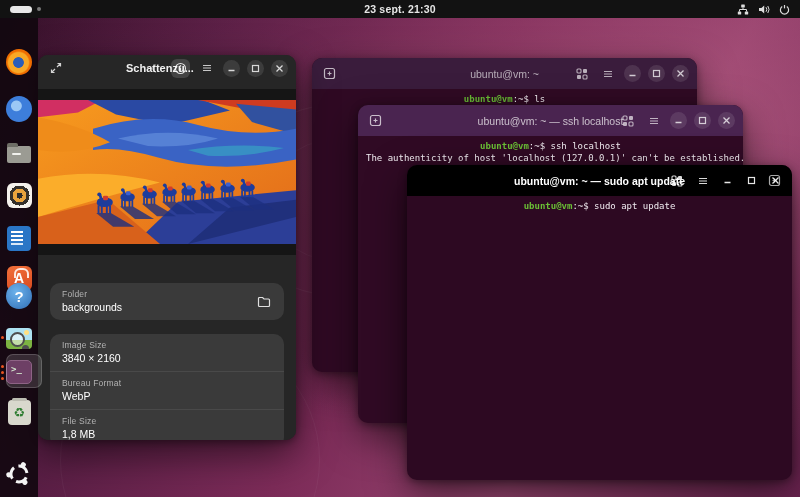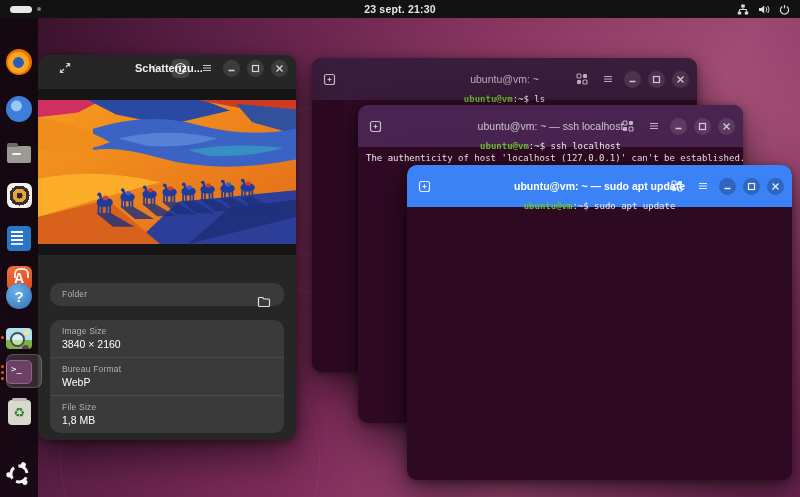--- a/index.html
+++ b/index.html
@@ -49,30 +49,30 @@
   .viewer-ic:before { content:""; position:absolute; right:3px; top:2px; width:5px; height:5px; border-radius:50%; background:#ffe082; }
   .viewer-ic:after { content:""; position:absolute; left:4px; top:4px; width:11px; height:11px; border:2.5px solid #4e4e4e; border-radius:50%; background:rgba(255,255,255,.55); box-shadow:8px 9px 0 -4px #4e4e4e; }
   .term-ic { width:26px; height:24px; border-radius:5px; background:#55204c; border:1px solid #7c4a72; color:#cfe8c8; font-family:"DejaVu Sans Mono",monospace; font-size:9px; font-weight:bold; display:flex; align-items:flex-start; justify-content:flex-start; padding:3px 0 0 4px; }
   .trash-ic { width:23px; height:25px; border-radius:4px; background:#d8d8cd; position:relative; color:#2e7d32; font-size:13px; display:flex; align-items:center; justify-content:center; }
   .trash-ic:before { content:""; position:absolute; top:-2px; left:4px; width:15px; height:3px; background:#bdbdb2; border-radius:2px; }
   .run-dots3 { position:absolute; left:-4px; top:7px; display:flex; flex-direction:column; gap:3px; }
   .run-dots3 span { width:3px; height:3px; border-radius:50%; background:#e95420; }
 
   
   .window { position:absolute; border-radius:10px; box-shadow:0 14px 38px rgba(0,0,0,.55), 0 2px 8px rgba(0,0,0,.4); overflow:hidden; }
-  .titlebar { height:42px; display:flex; align-items:center; padding:0 8px; position:relative; }
+  .titlebar { height:31px; display:flex; align-items:center; padding:0 8px; position:relative; }
   .tb-title { position:absolute; left:50%; transform:translateX(-50%); font-size:10.5px; white-space:nowrap; }
   .tb-right { position:absolute; right:8px; display:flex; align-items:center; gap:7px; }
   .wbtn { width:17px; height:17px; border-radius:50%; background:rgba(255,255,255,.10); display:flex; align-items:center; justify-content:center; flex:0 0 auto; }
   .wbtn svg { display:block; }
   .sqbtn { width:19px; height:19px; border-radius:5px; display:flex; align-items:center; justify-content:center; }
 
   
   #viewer { left:38px; top:55px; width:258px; height:385px; background:#262626; z-index:20; }
-  #viewer .titlebar { height:26px; background:#262626;margin-left:9px; }
+  #viewer .titlebar { height:26px; background:#262626; }
   #viewer .tb-title { left:88px; transform:none; color:#f0f0f0; font-weight:bold; font-size:11px; }
   #viewer-imgwrap { position:absolute; left:0; top:34px; width:258px; height:166px; background:#151515; }
   #viewer-img { position:absolute; left:0; top:11px; width:258px; height:144px; }
   #viewer-props { position:absolute; left:0; top:200px; width:258px; height:206px; background:#262626; padding:28px 12px 0 12px; }
   .prop-card { background:#3a3a3a; border-radius:10px; }
   .prop-row { padding:6px 12px 7px 12px; position:relative; }
   .prop-label { font-size:8.5px; color:#b3b3b3; letter-spacing:.2px; }
   .prop-value { font-size:10.5px; color:#ffffff; margin-top:2px; }
   .prop-div { height:1px; background:rgba(255,255,255,.08); margin:0 0; }
   #card-folder { margin-bottom:14px; }
@@ -90,21 +90,21 @@
   #term1 .titlebar { background:#3a1c3c; }
   #term1 .tb-title { color:rgba(255,255,255,.62); }
   #term1 .term-body { top:30px; }
 
   #term2 { left:358px; top:105px; width:385px; height:318px; background:#300a24; z-index:3; }
   #term2 .titlebar { background:#4a2450; }
   #term2 .tb-title { color:rgba(255,255,255,.70);text-align:center; }
   #term2 .term-body { top:30px; }
 
   #term3 { left:407px; top:165px; width:385px; height:315px; background:#2d0922; z-index:4; }
-  #term3 .titlebar { background:#3b82f6; }
+  #term3 .titlebar { background:#000000;justify-content:flex-end; }
   #term3 .tb-title { color:#ffffff; font-weight:bold; }
   #term3 .term-body { top:30px; }
 </style>
 </head>
 <body>
 
 <div id="screen">
 
   <div id="desktop">
     <div class="swirl" id="swirl1"></div>
@@ -340,20 +340,21 @@
         <use href="#camel" x="160" y="84" style="--rider:#d23b2c"></use>
         <use href="#camel" x="180" y="83" style="--rider:#3b5fd0"></use>
         <use href="#camel" x="200" y="82" style="--rider:#d23b2c"></use>
       </svg>
     </div>
 
     <div id="viewer-props">
       <div class="prop-card" id="card-folder">
         <div class="prop-row">
           <div class="prop-label">Folder</div>
+          <div class="prop-value">backgrounds</div>
           <span class="folder-glyph">
             <svg width="15" height="13" viewBox="0 0 15 13">
                 <path d="M1.5 3.5v7a1 1 0 001 1h9a1 1 0 001-1v-5.5a1 1 0 00-1-1H7L5.6 2.5H2.5a1 1 0 00-1 1z" fill="none" stroke="#e0e0e0" stroke-width="1.2"></path>
               </svg>
           </span>
         </div>
       </div>
       <div class="prop-card">
         <div class="prop-row">
           <div class="prop-label">Image Size</div>

